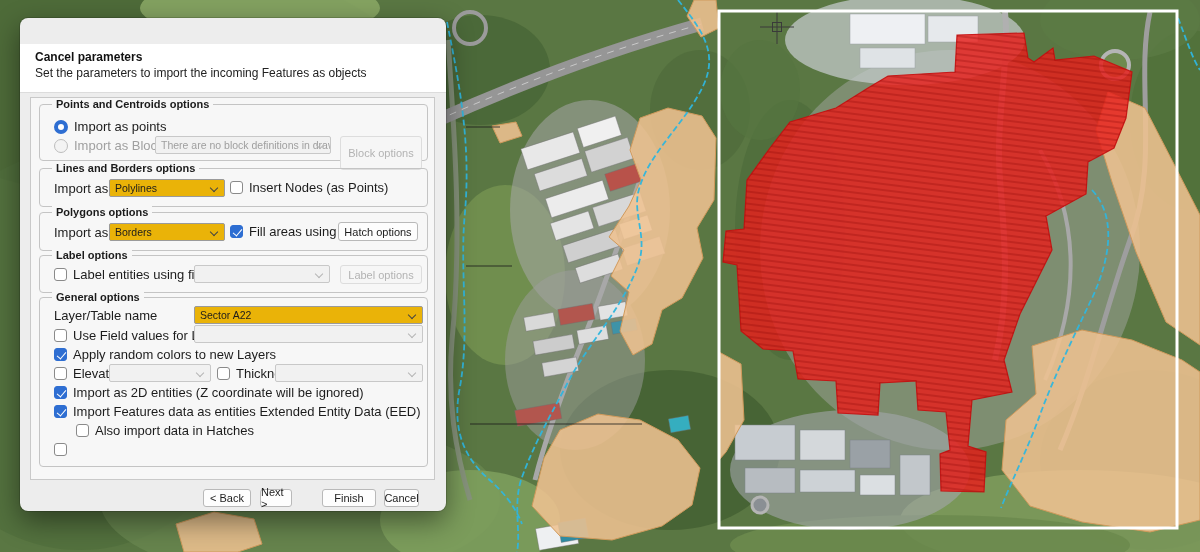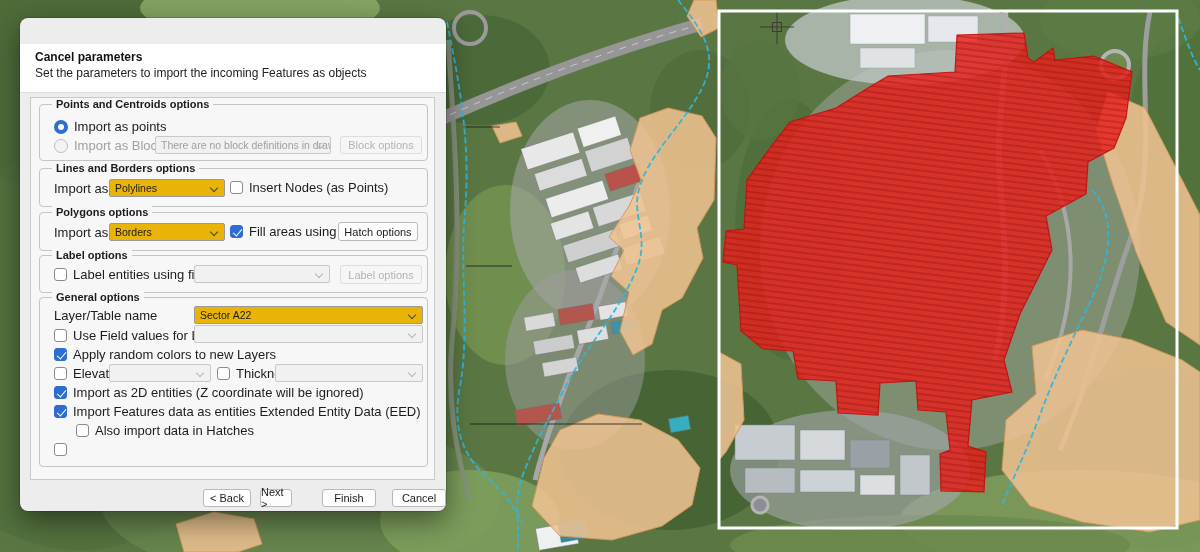--- a/index.html
+++ b/index.html
@@ -197,21 +197,21 @@
 
       <div class="grp" style="left:8px;top:6px;width:389px;height:57px">
         <span class="grp-title">Points and Centroids options</span>
         <span class="rd checked" style="left:14px;top:15px"></span>
         <span class="lbl" style="left:34px;top:13px">Import as points</span>
         <span class="rd dis" style="left:14px;top:34px"></span>
         <span class="lbl dis" style="left:34px;top:32px">Import as Blocks</span>
         <div class="combo dis" style="left:115px;top:31px;width:176px">
           <span>There are no block definitions in drawing</span>
         </div>
-        <div class="btn dis" style="left:300px;top:31px;width:82px;height:18px">Block options</div>
+        <div class="btn dis" style="left:300px;top:31px;width:82px;height:34px">Block options</div>
       </div>
 
       <div class="grp" style="left:8px;top:70px;width:389px;height:39px">
         <span class="grp-title">Lines and Borders options</span>
         <span class="lbl" style="left:14px;top:11px">Import as</span>
         <div class="combo" style="left:69px;top:10px;width:116px">
           <span>Polylines</span>
         </div>
         <span class="chk" style="left:190px;top:12px"></span>
         <span class="lbl" style="left:209px;top:10px">Insert Nodes (as Points)</span>
@@ -275,15 +275,15 @@
         <span class="chk" style="left:36px;top:126px"></span>
         <span class="lbl" style="left:55px;top:124px">Also import data in Hatches</span>
 
         <span class="chk" style="left:14px;top:145px"></span>
       </div>
     </div>
 
     <div class="btn" style="left:183px;top:471px;width:48px;height:18px">&lt; Back</div>
     <div class="btn" style="left:240px;top:471px;width:32px;height:18px">Next &gt;</div>
     <div class="btn" style="left:302px;top:471px;width:54px;height:18px">Finish</div>
-    <div class="btn" style="left:372px;top:471px;width:54px;height:18px">Cancel</div>
+    <div class="btn" style="left:364px;top:471px;width:35px;height:18px">Cancel</div>
   </div>
 </div>
 
 </body></html>

